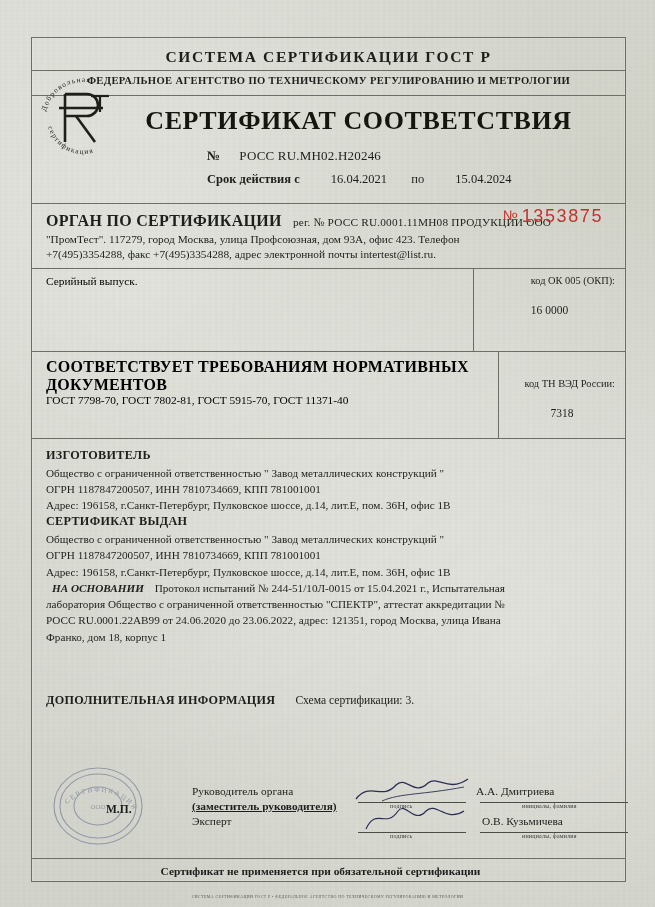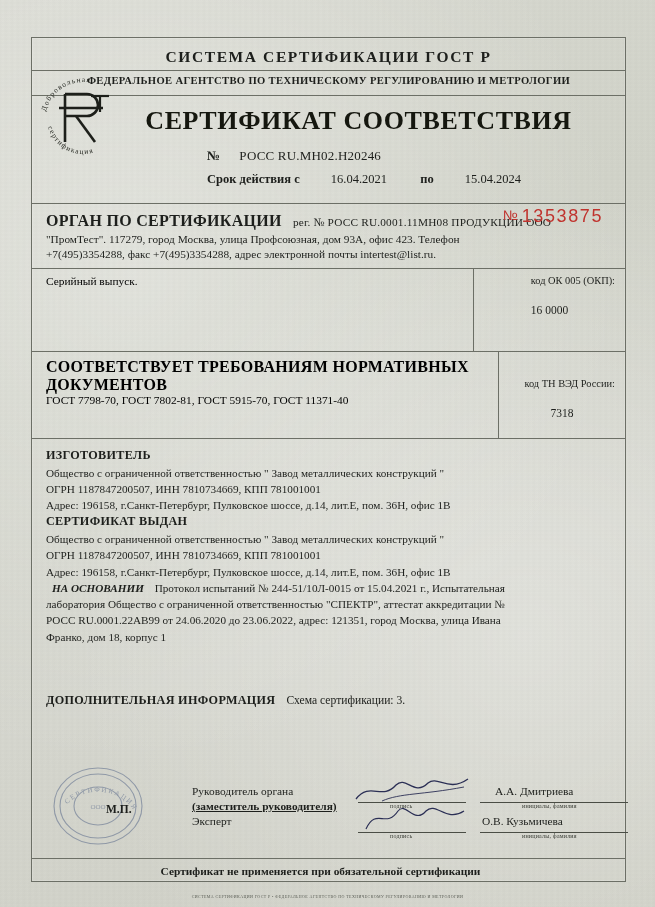--- a/index.html
+++ b/index.html
@@ -95,21 +95,21 @@
   .numrow .lbl { font-weight: bold; }
   .numrow .val { margin-left: 16px; letter-spacing: 0.2px; }
   .validrow {
     margin-top: 8px;
     padding-left: 175px;
     font-size: 12.5px;
     color: #1d1f1c;
   }
   .validrow .lbl { font-weight: bold; }
   .validrow .d1 { margin-left: 28px; }
-  .validrow .po { margin-left: 30px; font-weight: bold; }
+  .validrow .po { margin-left: 21px; font-weight: normal; }
   .validrow .d2 { margin-left: 28px; }
   .redno {
     position: absolute;
     right: 22px;
     top: 168px;
     color: #c0332e;
     font-size: 18px;
     letter-spacing: 1.6px;
     font-family: "Liberation Sans", sans-serif;
   }
@@ -325,21 +325,21 @@
           <span class="osn" style="margin-left:6px">НА ОСНОВАНИИ</span>
           <span style="margin-left:8px">Протокол испытаний № 244-51/10Л-0015 от 15.04.2021 г., Испытательная</span>
         </div>
         <div>лаборатория Общество с ограниченной ответственностью "СПЕКТР", аттестат аккредитации №</div>
         <div>РОСС RU.0001.22АВ99 от 24.06.2020 до 23.06.2022, адрес: 121351, город Москва, улица Ивана</div>
         <div>Франко, дом 18, корпус 1</div>
       </div>
 
       <div class="addinfo" style="margin-top:34px">
         <span class="hd">ДОПОЛНИТЕЛЬНАЯ ИНФОРМАЦИЯ</span>
-        <span style="margin-left:8px">Схема сертификации: 3.</span>
+        <span style="margin-left:17px">Схема сертификации: 3.</span>
       </div>
 
       <div class="sign-area">
 
         <div class="round-stamp">
           <svg width="110" height="90" viewBox="0 0 110 90">
             <g fill="none" stroke="#5a6a8a" stroke-width="1.1">
               <ellipse cx="50" cy="45" rx="44" ry="38"></ellipse>
               <ellipse cx="50" cy="45" rx="38" ry="32"></ellipse>
               <ellipse cx="50" cy="45" rx="24" ry="19"></ellipse>
@@ -352,21 +352,21 @@
           </svg>
         </div>
 
         <div class="mp">М.П.</div>
 
         <div class="sig-row r1">
           <div class="sig-label" style="position:absolute; left:0; top:0;">Руководитель органа</div>
           <div class="sig-label b" style="position:absolute; left:0; top:15px;">(заместитель руководителя)</div>
           <div class="sig-line" style="left:166px; top:17px; width:108px;"></div>
           <div class="sig-cap" style="left:198px; top:18px;">подпись</div>
-          <div class="sig-name" style="left:303px; top:0px;">А.А. Дмитриева</div>
+          <div class="sig-name" style="left:284px; top:0px;">А.А. Дмитриева</div>
           <div class="sig-line" style="left:288px; top:17px; width:148px;"></div>
           <div class="sig-cap" style="left:330px; top:18px;">инициалы, фамилия</div>
           <svg class="scribble" style="left:160px; top:-10px;" width="120" height="30" viewBox="0 0 120 30">
             <path d="M4 24 C 18 6, 30 26, 44 10 C 54 0, 62 22, 76 8 C 86 0, 96 18, 116 4" fill="none" stroke="#2b2f55" stroke-width="1.3"></path>
             <path d="M30 26 C 48 18, 70 20, 112 12" fill="none" stroke="#2b2f55" stroke-width="0.9"></path>
           </svg>
         </div>
 
         <div class="sig-row r2">
           <div class="sig-label" style="position:absolute; left:0; top:0;">Эксперт</div>

